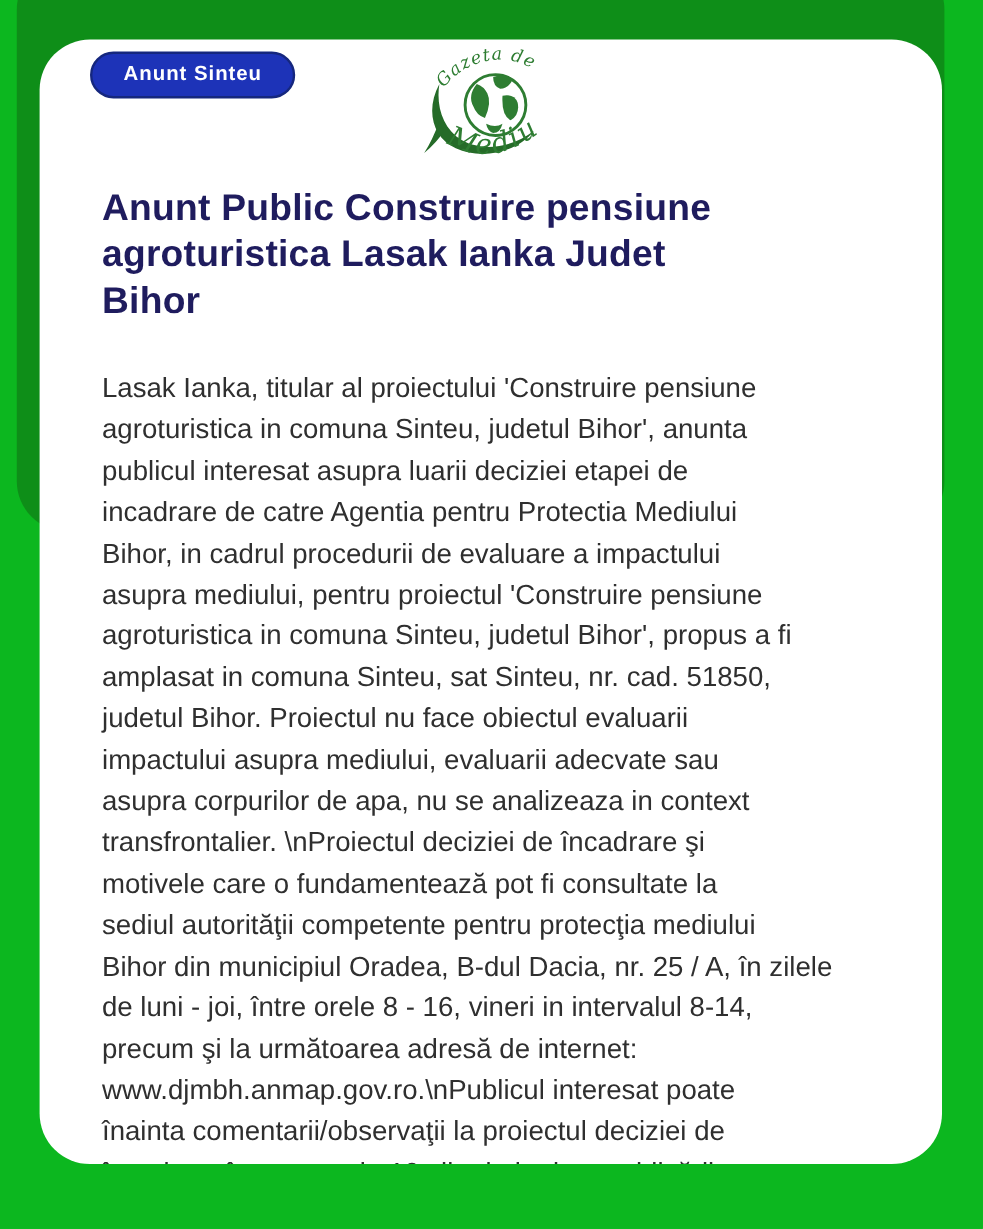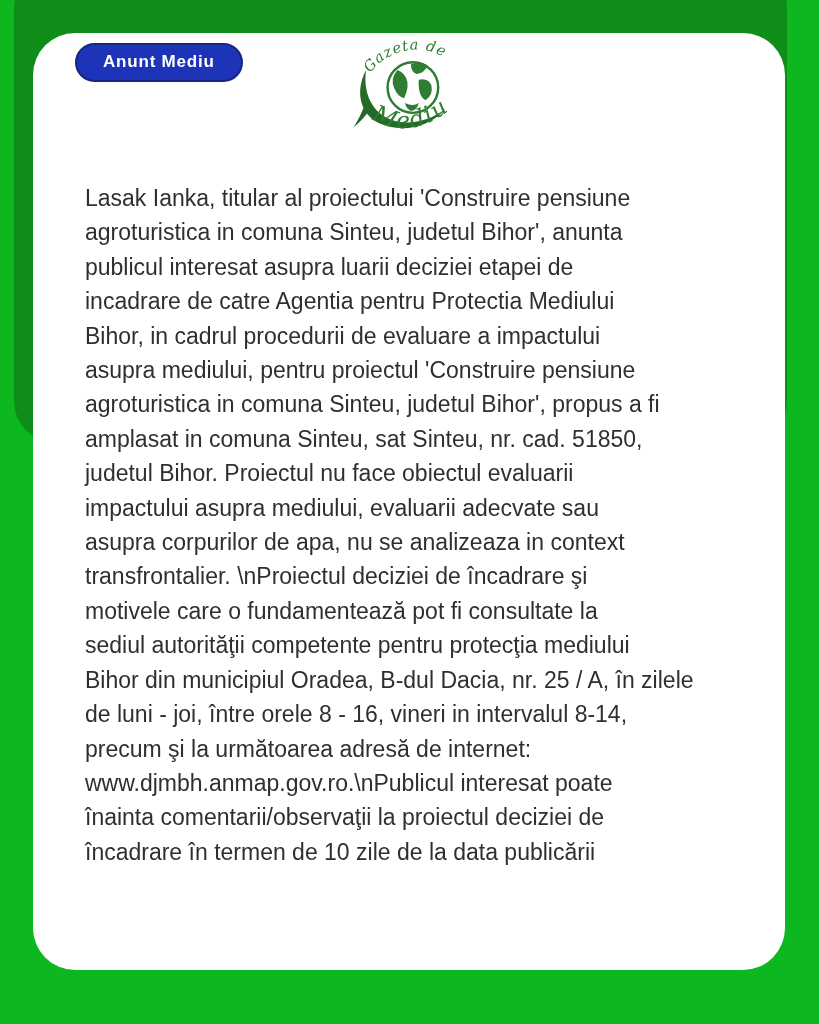--- a/index.html
+++ b/index.html
@@ -77,21 +77,21 @@
 </style>
 </head>
 <body>
 
 <div class="stage">
   <div class="bg-dark"></div>
 
   <div class="card">
 
     <div class="card-header">
-      <div class="badge">Anunt Mediu</div>
+      <div class="badge">Anunt Sinteu</div>
 
       <div class="logo">
         <svg viewBox="0 0 120 115" xmlns="http://www.w3.org/2000/svg">
           <defs>
             <path id="arc-top" d="M 12,56 C 28,14 82,4 108,36" fill="none"></path>
             <path id="arc-bottom" d="M 14,82 Q 60,118 110,72" fill="none"></path>
           </defs>
 
           <circle cx="64" cy="56" r="26" fill="#ffffff" stroke="#2E7D32" stroke-width="2.5"></circle>
           <path d="M48,38 q-8,10 -3,19 q3,8 10,10 q6,-13 2,-21 q-3,-6 -9,-8 z" fill="#2E7D32"></path>
@@ -105,20 +105,23 @@
           <text font-family="'DejaVu Serif', serif" font-style="italic" font-size="15" fill="#2E7D32" letter-spacing="1">
             <textPath href="#arc-top" startOffset="50%" text-anchor="middle">Gazeta de</textPath>
           </text>
           <text font-family="'DejaVu Serif', serif" font-style="italic" font-size="24" fill="#2E7D32" letter-spacing="2">
             <textPath href="#arc-bottom" startOffset="50%" text-anchor="middle">Mediu</textPath>
           </text>
         </svg>
       </div>
     </div>
 
+    <h1 class="title">Anunt Public Construire pensiune
+agroturistica Lasak Ianka Judet
+Bihor</h1>
 
     <p class="body-text">Lasak Ianka, titular al proiectului 'Construire pensiune
 agroturistica in comuna Sinteu, judetul Bihor', anunta
 publicul interesat asupra luarii deciziei etapei de
 incadrare de catre Agentia pentru Protectia Mediului
 Bihor, in cadrul procedurii de evaluare a impactului
 asupra mediului, pentru proiectul 'Construire pensiune
 agroturistica in comuna Sinteu, judetul Bihor', propus a fi
 amplasat in comuna Sinteu, sat Sinteu, nr. cad. 51850,
 judetul Bihor. Proiectul nu face obiectul evaluarii

